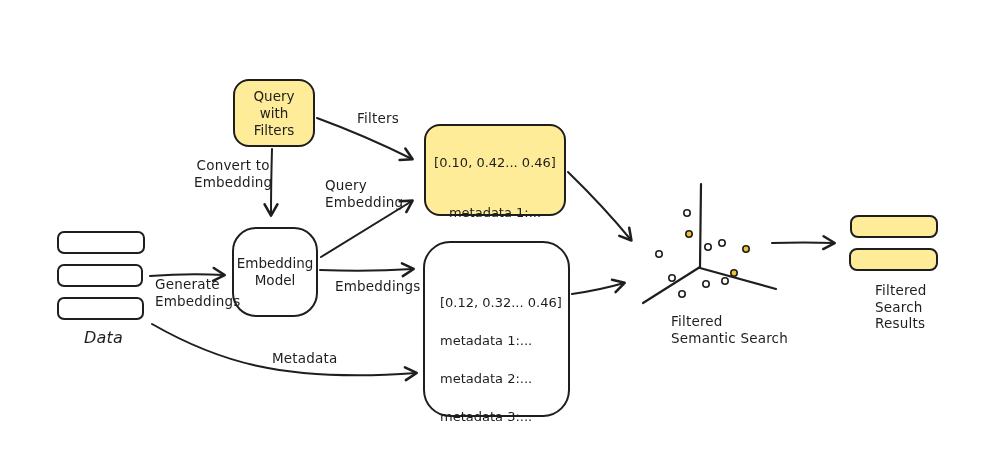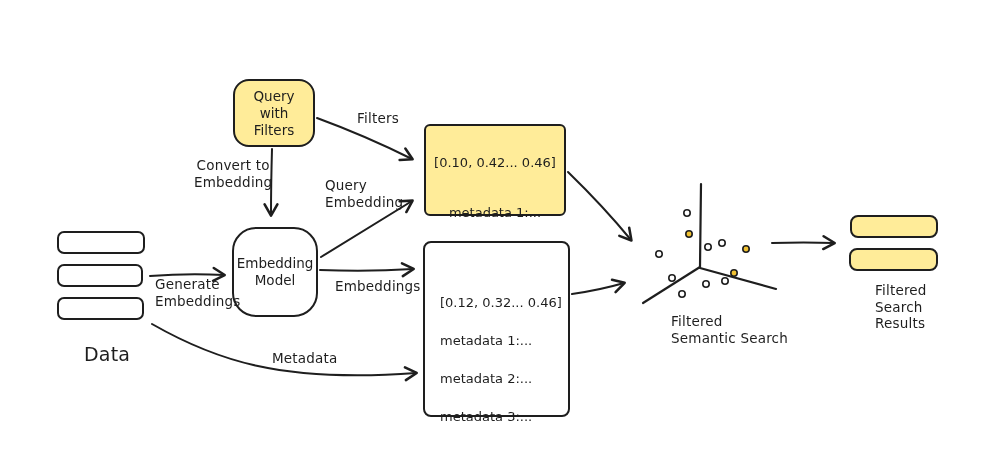--- a/index.html
+++ b/index.html
@@ -64,41 +64,41 @@
         <circle cx="682" cy="294" r="3.2" fill="#ffffff" stroke="#1e1e1e" stroke-width="1.6"></circle>
         <circle cx="706" cy="284" r="3.2" fill="#ffffff" stroke="#1e1e1e" stroke-width="1.6"></circle>
         <circle cx="725" cy="281" r="3.2" fill="#ffffff" stroke="#1e1e1e" stroke-width="1.6"></circle>
         <circle cx="734" cy="273" r="3.2" fill="#f1c232" stroke="#1e1e1e" stroke-width="1.6"></circle>
       </g>
   </svg>
 
   <div class="stack-item" style="left:57px;top:231px;width:88px;height:23px;"></div>
   <div class="stack-item" style="left:57px;top:264px;width:86px;height:23px;"></div>
   <div class="stack-item" style="left:57px;top:297px;width:87px;height:23px;"></div>
-  <div class="lbl" style="left:84px;top:346px;font-size:19px;">Data</div>
+  <div class="lbl" style="left:84px;top:330px;font-size:16px;font-style:italic;">Data</div>
 
   <div class="node yellow" style="left:233px;top:79px;width:82px;height:68px;border-radius:16px;">
     <span>Query
 with
 Filters</span>
   </div>
 
   <div class="node" style="left:232px;top:227px;width:86px;height:90px;border-radius:24px;">
     <span>Embedding
 Model</span>
   </div>
 
-  <div class="node yellow card-text vcard" style="left:424px;top:124px;width:142px;height:92px;border-radius:6px;">
+  <div class="node yellow card-text vcard" style="left:424px;top:124px;width:142px;height:92px;border-radius:16px;">
     <div class="vec">[0.10, 0.42... 0.46]</div>
     <div>metadata 1:...</div>
     <div>metadata 2:...</div>
     <div>metadata 3:...</div>
   </div>
 
-  <div class="node card-text ecard" style="left:423px;top:241px;width:147px;height:176px;border-radius:8px;">
+  <div class="node card-text ecard" style="left:423px;top:241px;width:147px;height:176px;border-radius:27px;">
     <div class="rec">
       <div>[0.12, 0.32... 0.46]</div>
       <div>metadata 1:...</div>
       <div>metadata 2:...</div>
       <div>metadata 3:...</div>
     </div>
     
   </div>
 
   <div class="result-item" style="left:850px;top:215px;width:88px;height:23px;"></div>

